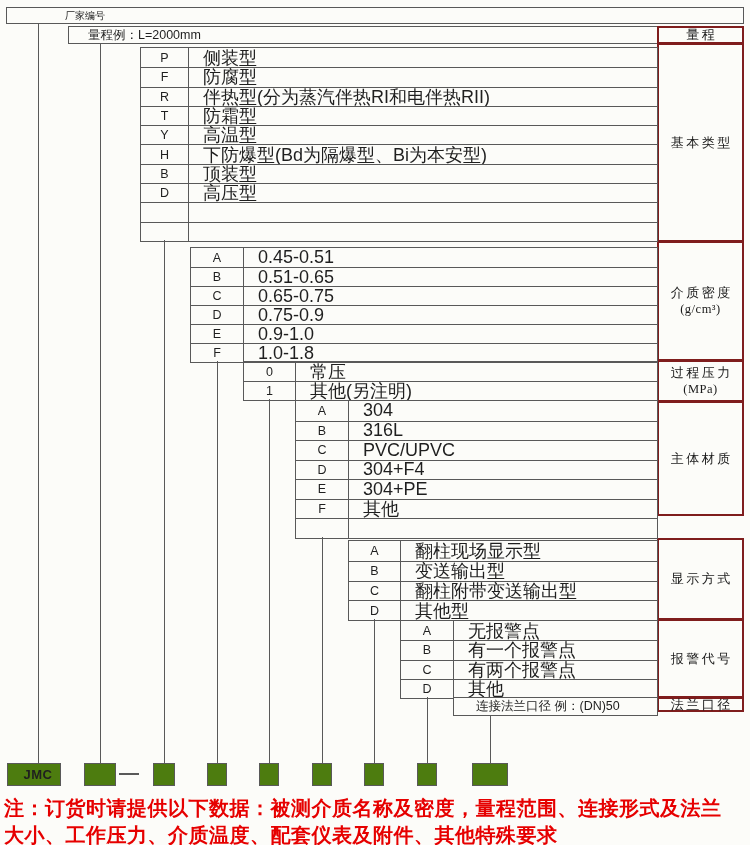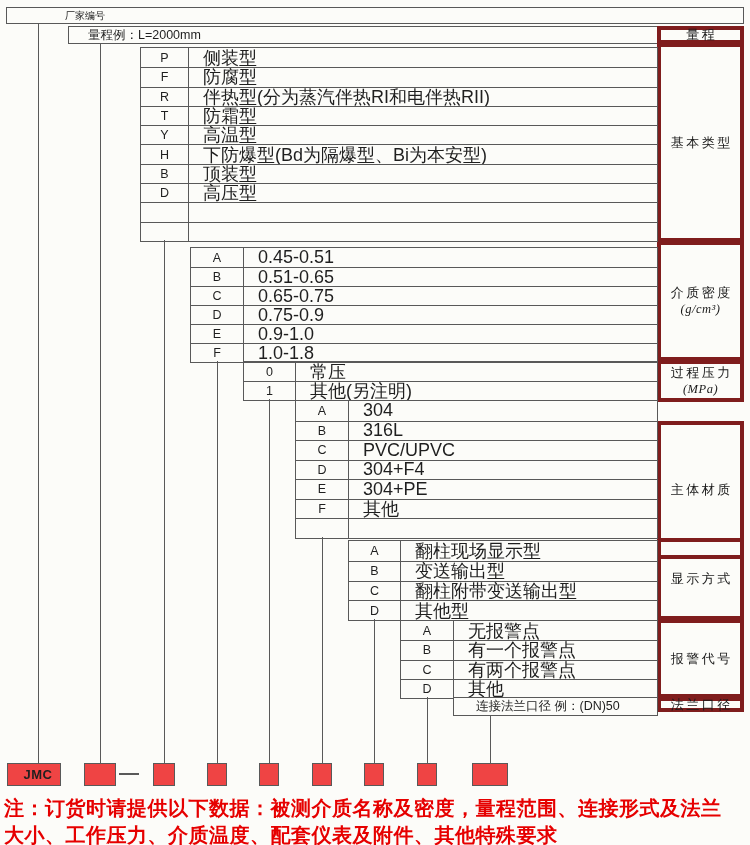--- a/index.html
+++ b/index.html
@@ -11,44 +11,44 @@
   }
   .canvas{
     position:relative;width:750px;height:845px;
     background:#fcfcf9;overflow:hidden;
   }
   .canvas *{box-sizing:border-box;}
   .bx{position:absolute;border:1px solid #595959;background:#fcfcf9;}
   .mfr{left:6px;top:7px;width:738px;height:17px;display:flex;align-items:center;padding-left:58px;font-size:10px;}
   .range{left:68px;top:26px;width:590px;height:18px;display:flex;align-items:center;padding-left:19px;font-size:12.5px;}
   .side{
-    position:absolute;left:657px;width:87px;border:4px solid #7f1d1d;
+    position:absolute;left:657px;width:87px;border:2px solid #7f1d1d;
     display:flex;flex-direction:column;align-items:center;justify-content:center;
     font-family:"Liberation Serif","DejaVu Serif",serif;
     font-size:13px;color:#1a1a1a;text-align:right;line-height:1.35;
   }
   .side .cjk{letter-spacing:2.5px;text-indent:2.5px;white-space:nowrap;}
-  .side .unit{letter-spacing:0.5px;font-size:12.5px;font-style:italic;}
+  .side .unit{letter-spacing:0.5px;font-size:12.5px;}
   .sec{
     position:absolute;border:1px solid #595959;display:flex;flex-direction:column;
   }
   .sec .row{display:flex;height:var(--rh);align-items:stretch;}
   .sec .row:not(:first-child){border-top:1px solid #595959;}
   .sec .code{
     width:var(--cw);border-right:1px solid #595959;
     display:flex;align-items:center;justify-content:center;
     font-size:12.5px;flex:0 0 auto;
   }
   .sec .desc{flex:1;display:flex;align-items:center;padding-left:14px;font-size:18px;white-space:nowrap;overflow:hidden;}
   .flange{
     left:453px;top:697px;width:205px;height:19px;
     display:flex;align-items:center;padding-left:22px;font-size:12.5px;white-space:nowrap;
   }
   .vline{position:absolute;width:1px;background:#595959;}
-  .cbox{position:absolute;top:763px;height:23px;border:1px solid #595959;background:#ef4444;padding-left:8px;}
+  .cbox{position:absolute;top:763px;height:23px;border:1px solid #595959;background:#4d7c0f;padding-left:8px;}
   .jmc{display:flex;align-items:center;justify-content:center;font-size:13px;font-weight:bold;letter-spacing:0.5px;}
   .dash{position:absolute;left:119px;top:773px;width:20px;height:2px;background:#595959;}
   .note{
     position:absolute;left:4px;top:795px;width:745px;
     color:#e60000;font-weight:bold;font-size:20px;line-height:27px;
     letter-spacing:0.5px;white-space:nowrap;
   }
 </style>
 </head>
 <body>
@@ -69,21 +69,21 @@
     <span class="cjk">基本类型</span>
   </div>
   <div class="side" style="top:241px;height:120px;">
     <span class="cjk">介质密度</span>
     <span class="unit">(g/cm³)</span>
   </div>
   <div class="side" style="top:360px;height:42px;">
     <span class="cjk">过程压力</span>
     <span class="unit">(MPa)</span>
   </div>
-  <div class="side" style="top:401px;height:138px;margin-top:20px;">
+  <div class="side" style="top:401px;height:115px;">
     <span class="cjk">主体材质</span>
   </div>
   <div class="side" style="top:538px;height:82px;">
     <span class="cjk">显示方式</span>
   </div>
   <div class="side" style="top:619px;height:79px;">
     <span class="cjk">报警代号</span>
   </div>
   <div class="side" style="top:697px;height:15px;">
     <span class="cjk">法兰口径</span>

